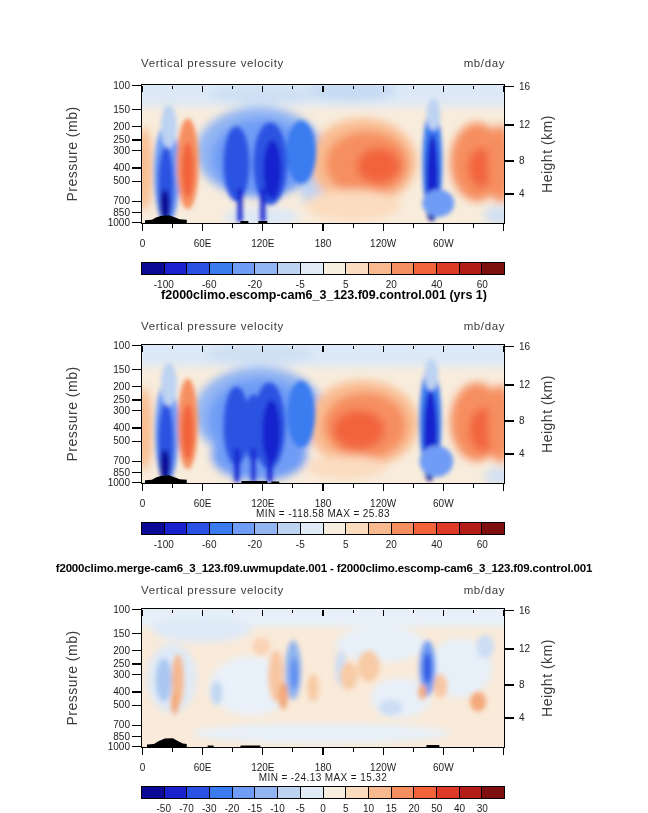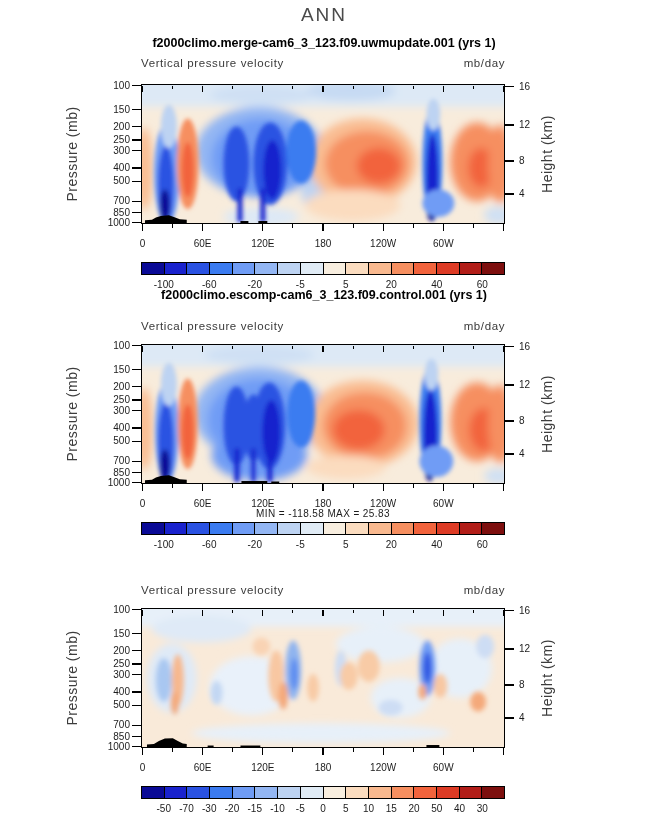--- a/index.html
+++ b/index.html
@@ -28,24 +28,22 @@
         box-sizing:border-box;border:1px solid #000;}
   .cbar .seg{flex:1;border-left:1px solid #000;}
   .cbar .seg:first-child{border-left:none;}
   .cblab{position:absolute;width:34px;text-align:center;font-size:10px;color:#1c1c1c;}
 </style>
 </head>
 <body>
 
 <div class="page">
 
-  <div class="ann-title" style="top:4px">ANN</div>
 
   <div class="panel">
-    <div class="p-title" style="top:36px">f2000climo.merge-cam6_3_123.f09.uwmupdate.001 (yrs 1)</div>
     <div class="subtitle-row" style="top:57px">
       <span>Vertical  pressure  velocity</span>
       <span>mb/day</span>
     </div>
     <div class="plot" style="top:84px">
       <svg viewBox="0 0 364 140" preserveAspectRatio="none">
         <defs>
           <filter id="f1a" x="-30%" y="-30%" width="160%" height="160%">
               <feGaussianBlur stdDeviation="4.5"></feGaussianBlur>
             </filter>
@@ -340,20 +338,21 @@
       <div class="cblab" style="left: 192.25px; top: 539px;">-60</div>
       <div class="cblab" style="left: 237.75px; top: 539px;">-20</div>
       <div class="cblab" style="left: 283.25px; top: 539px;">-5</div>
       <div class="cblab" style="left: 328.75px; top: 539px;">5</div>
       <div class="cblab" style="left: 374.25px; top: 539px;">20</div>
       <div class="cblab" style="left: 419.75px; top: 539px;">40</div>
       <div class="cblab" style="left: 465.25px; top: 539px;">60</div>
     </div>
 
   <div class="panel">
+    <div class="p-title small" style="top:562px">f2000climo.merge-cam6_3_123.f09.uwmupdate.001 - f2000climo.escomp-cam6_3_123.f09.control.001</div>
     <div class="subtitle-row" style="top:584px">
       <span>Vertical  pressure  velocity</span>
       <span>mb/day</span>
     </div>
     <div class="plot" style="top:608px">
       <svg viewBox="0 0 364 140" preserveAspectRatio="none">
         <defs>
           <filter id="f3a" x="-30%" y="-30%" width="160%" height="160%">
               <feGaussianBlur stdDeviation="4"></feGaussianBlur>
             </filter>
@@ -400,20 +399,21 @@
           </g>
           <path d="M5,140 L5,137.5 L12,137 L17,134 L23,131.5 L31,131.2 L36,134 L41,136.5 L45,137 L45,140 Z" fill="#000"></path>
           <rect x="66" y="138.5" width="6" height="1.5" fill="#000"></rect>
           <rect x="99" y="138.5" width="20" height="1.5" fill="#000"></rect>
           <rect x="286" y="138" width="13" height="2" fill="#000"></rect>
         </g>
       </svg>
     </div>
     <div class="axis-title" style="left:72px;top:678px">Pressure  (mb)</div>
     <div class="axis-title" style="left:547px;top:678px">Height  (km)</div>
+    <div class="minmax" style="top:772px">MIN = -24.13  MAX =  15.32</div>
     <div class="cbar" style="top:786px">
         <div class="seg" style="background: rgb(10, 10, 150);"></div>
         <div class="seg" style="background: rgb(25, 34, 205);"></div>
         <div class="seg" style="background: rgb(42, 82, 226);"></div>
         <div class="seg" style="background: rgb(59, 123, 240);"></div>
         <div class="seg" style="background: rgb(111, 156, 245);"></div>
         <div class="seg" style="background: rgb(147, 182, 243);"></div>
         <div class="seg" style="background: rgb(189, 211, 242);"></div>
         <div class="seg" style="background: rgb(224, 235, 245);"></div>
         <div class="seg" style="background: rgb(248, 238, 223);"></div>

